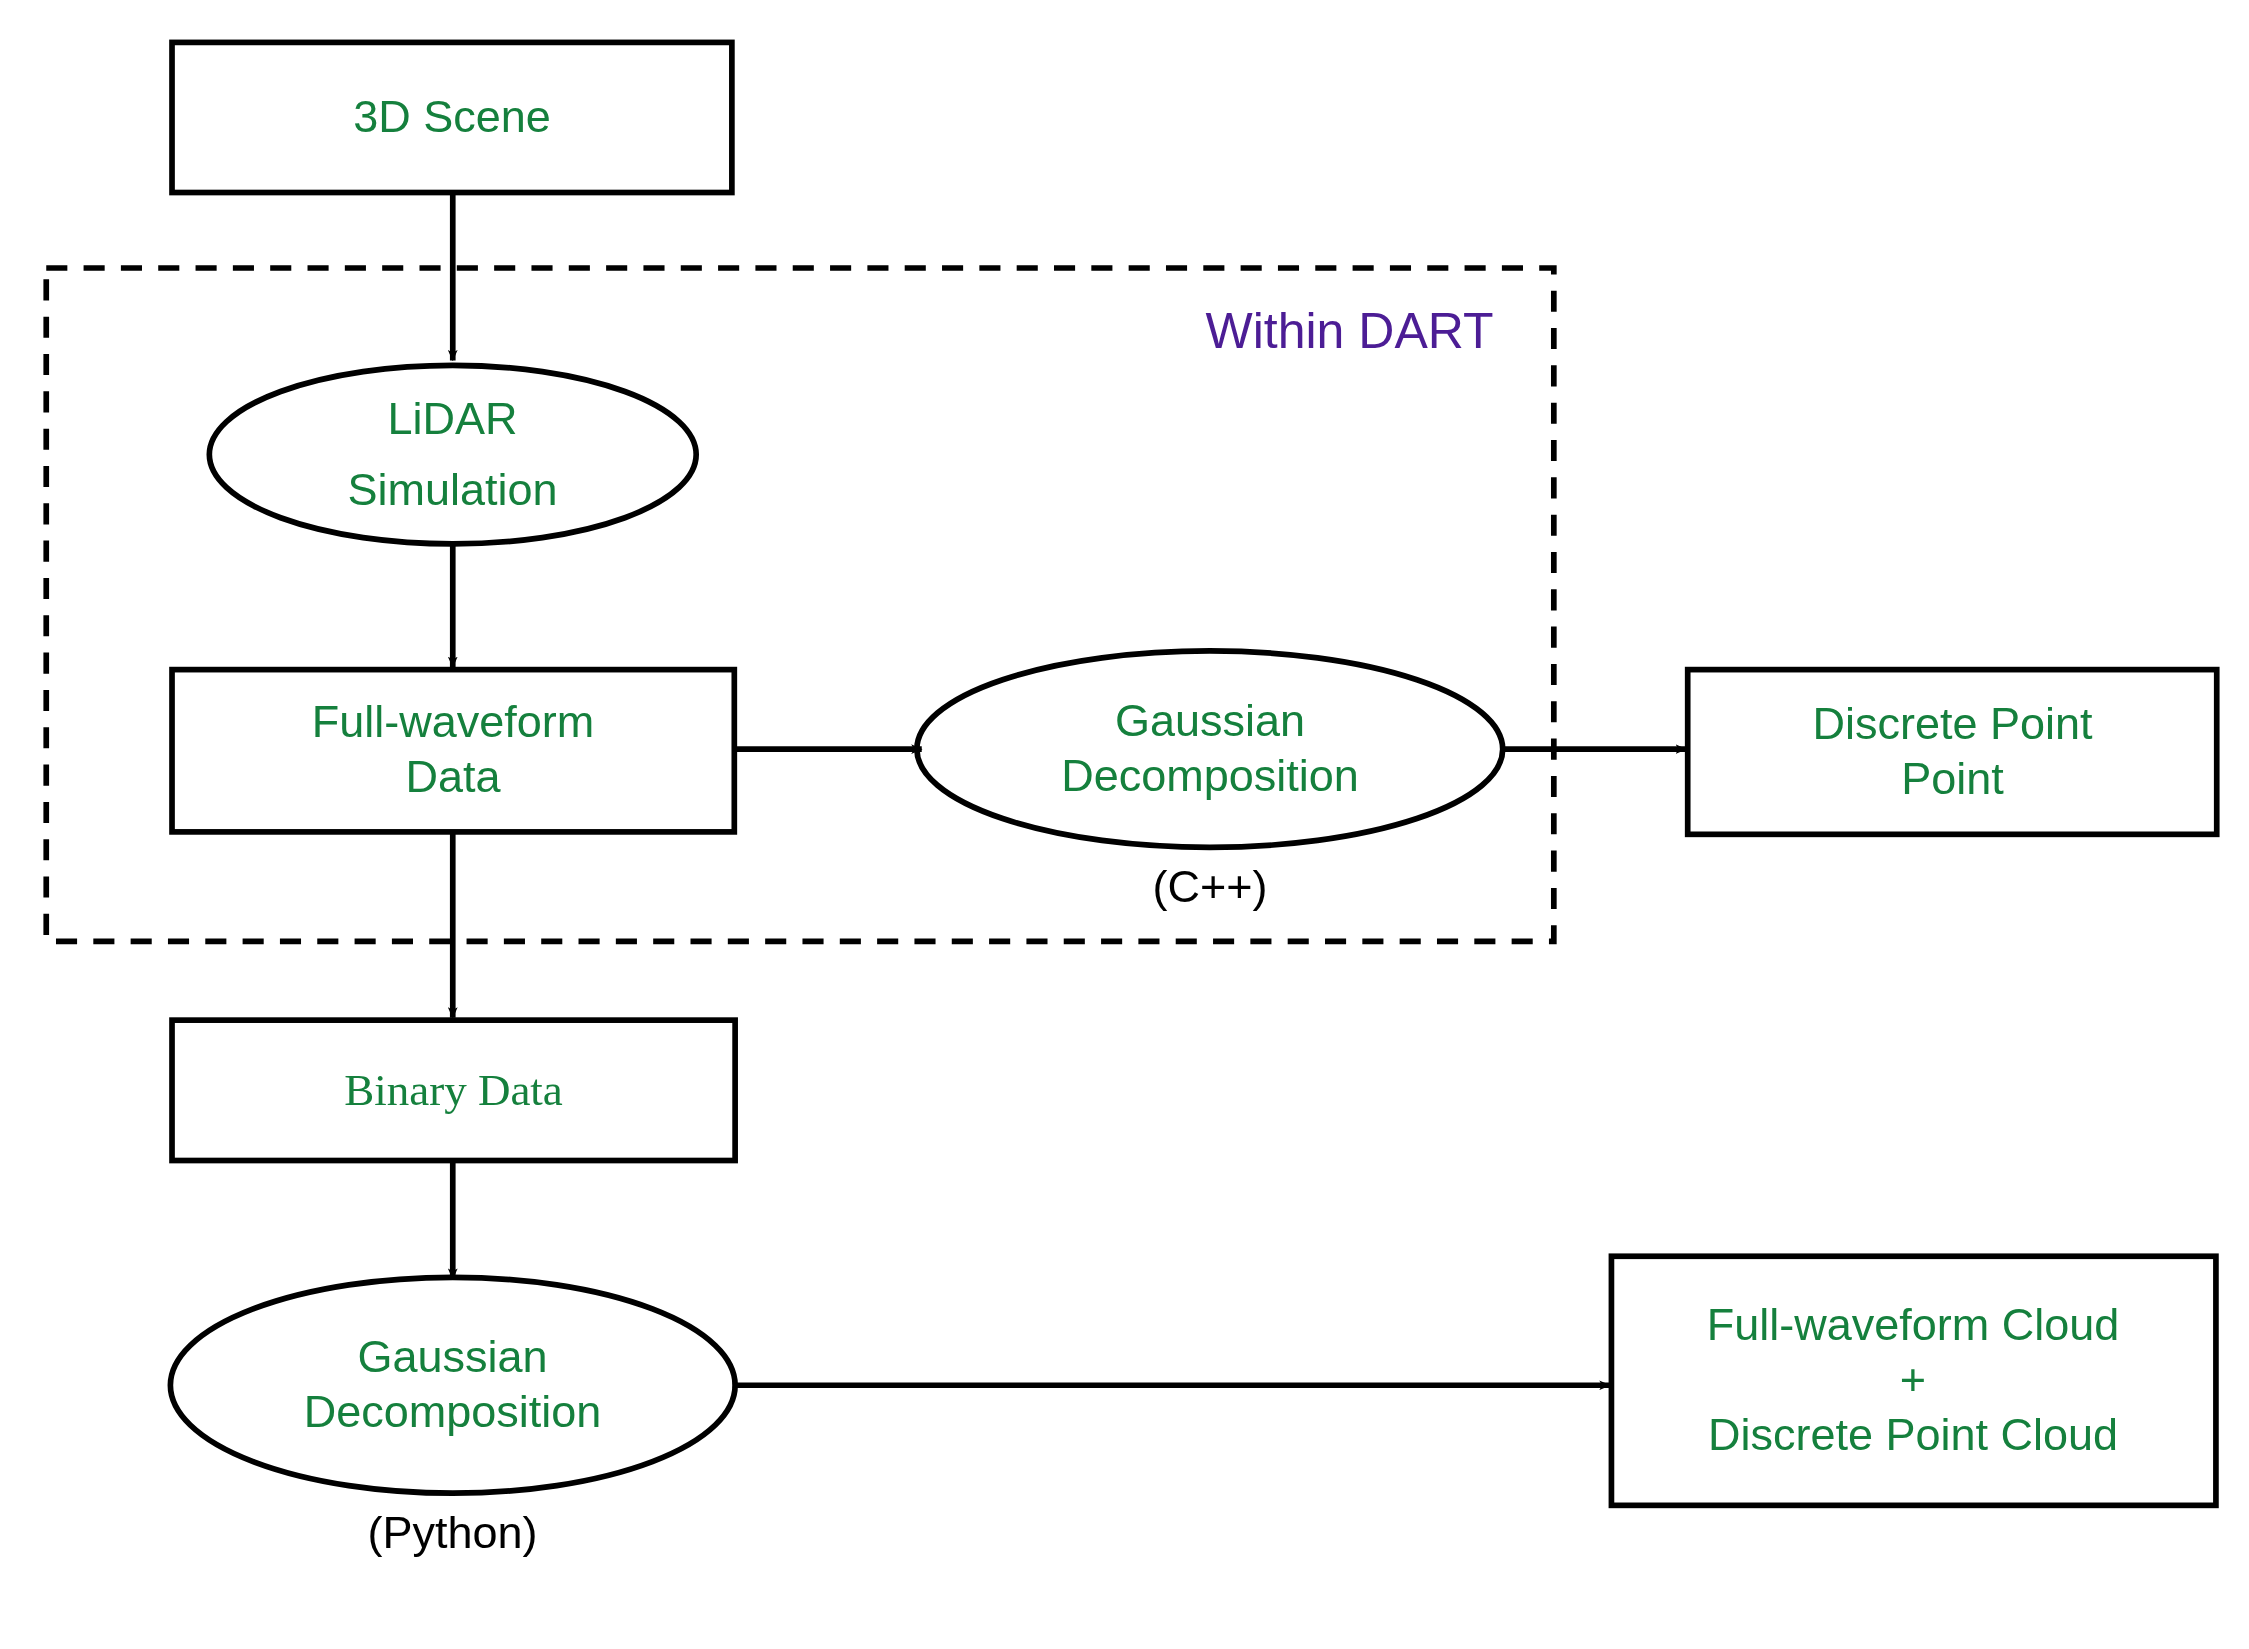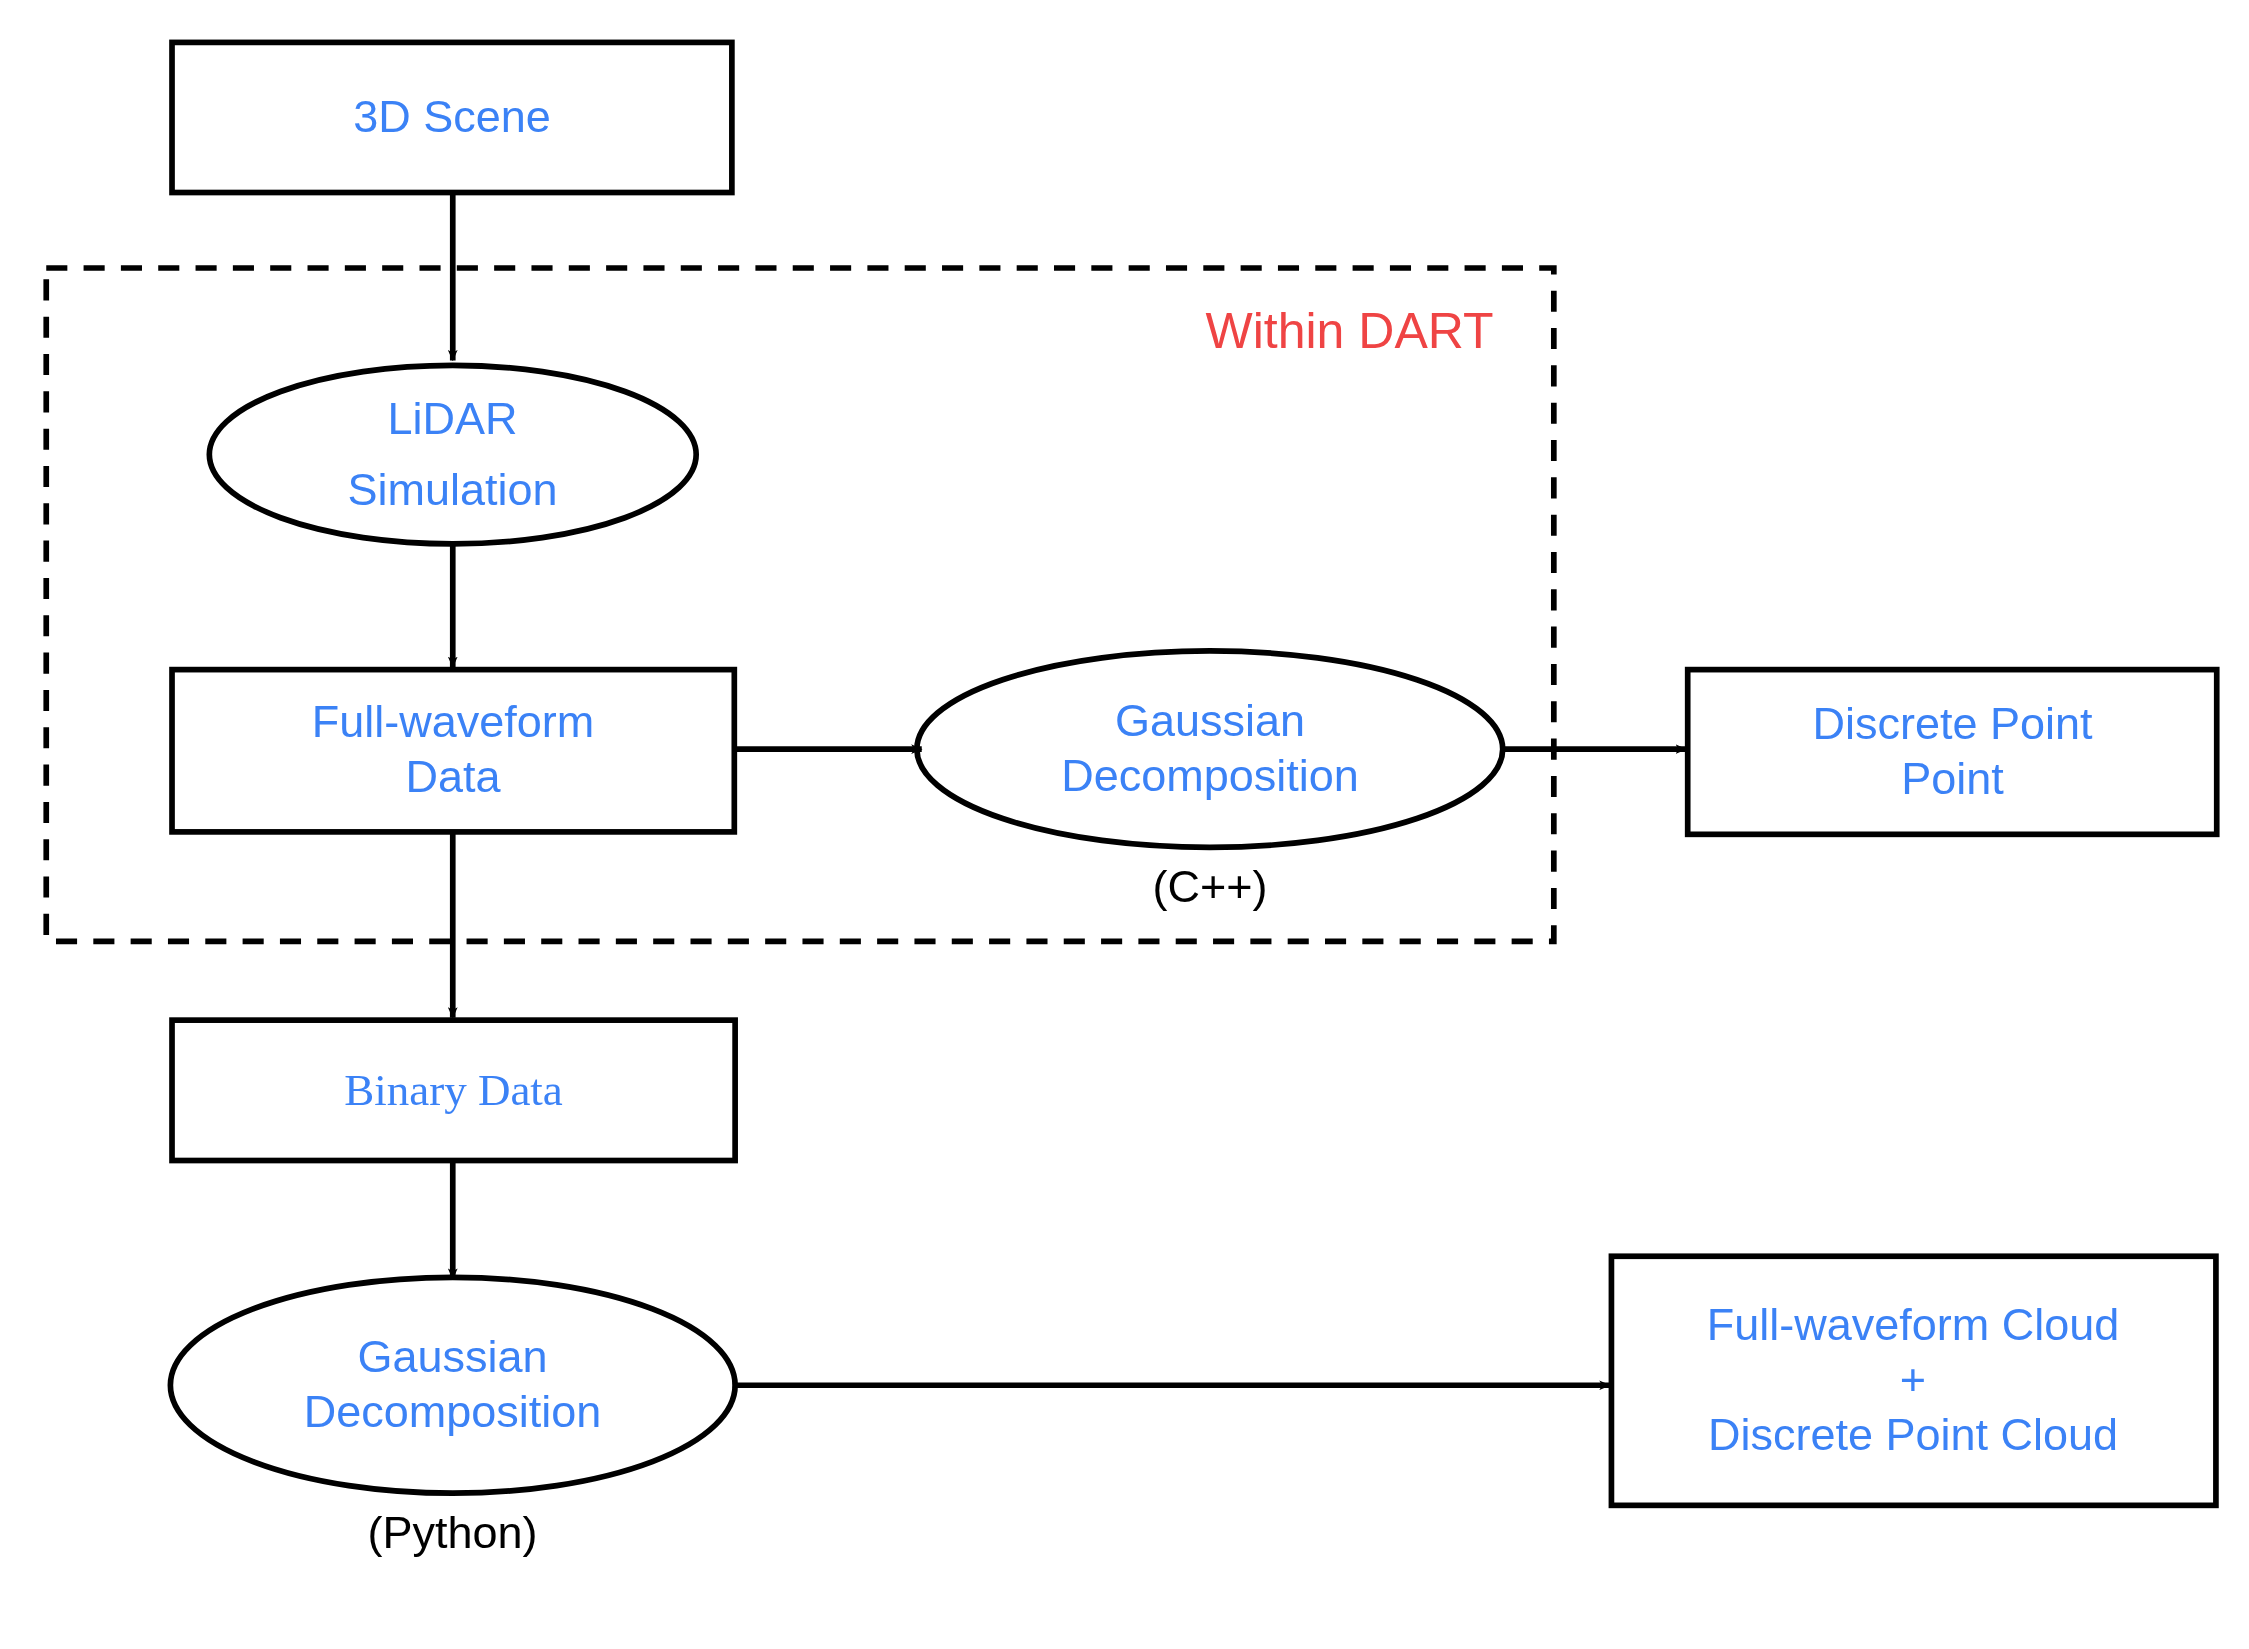--- a/index.html
+++ b/index.html
@@ -30,40 +30,40 @@
   .node-label {
     position: absolute;
     display: flex;
     flex-direction: column;
     align-items: center;
     justify-content: center;
     text-align: center;
     font-family: "Liberation Sans", sans-serif;
     font-size: 45px;
     line-height: 1.22;
-    color: #3b82f6;
+    color: #15803d;
     white-space: pre;
     pointer-events: none;
   }
   .node-label span { display: block; }
   .caption-label {
     position: absolute;
     text-align: center;
     font-family: "Liberation Sans", sans-serif;
     font-size: 45px;
     line-height: 1.2;
     color: #000000;
     white-space: pre;
   }
   .group-title {
     position: absolute;
     font-family: "Liberation Sans", sans-serif;
     font-size: 50px;
     line-height: 1.1;
-    color: #ef4444;
+    color: #4c1d95;
     white-space: pre;
   }
   .plus-row { font-size: 45px; }
 </style>
 </head>
 <body>
 
 <div id="diagram-root">
 
   <svg class="diagram-canvas" viewBox="0 0 2773 2033" xmlns="http://www.w3.org/2000/svg">

